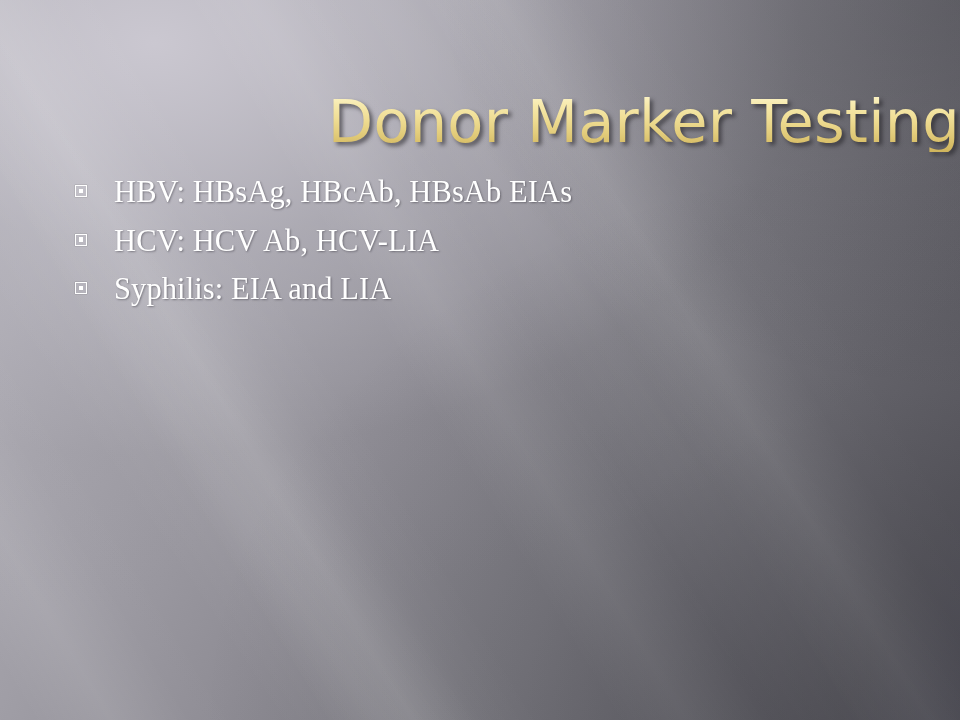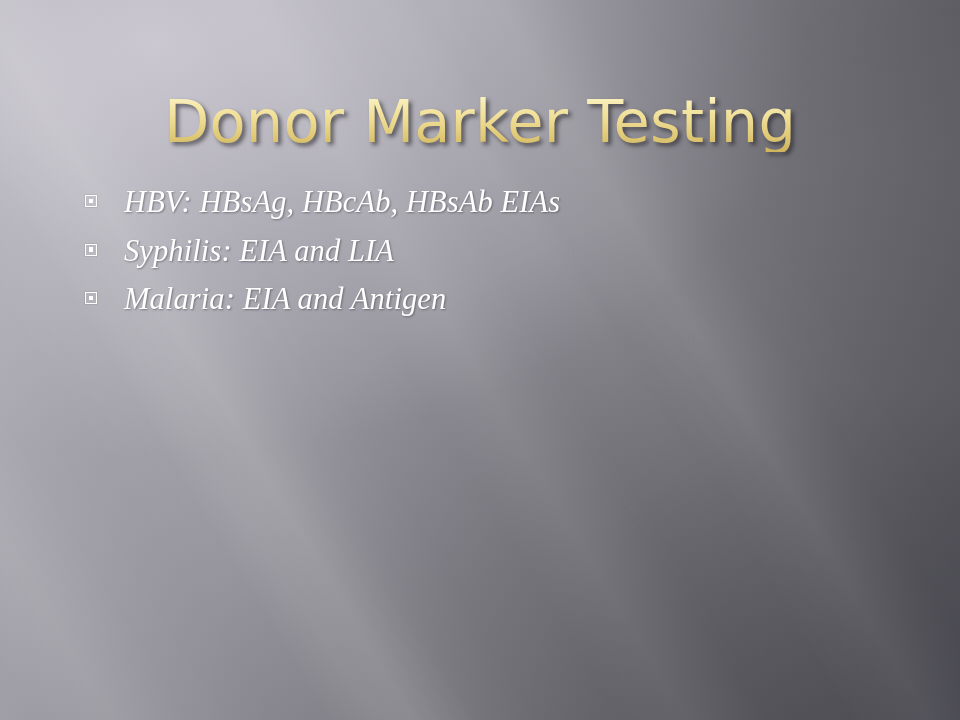--- a/index.html
+++ b/index.html
@@ -86,21 +86,21 @@
     width: 100%;
     height: 100%;
   }
 
   
   .title-wrap {
     position: absolute;
     left: 0;
     top: 52px;
     width: 960px;
-    text-align: center;
+    text-align: right;
   }
   .slide-title {
     display: inline-block;
     font-family: "DejaVu Sans", "Liberation Sans", sans-serif;
     font-size: 59px;
     font-weight: 400;
     line-height: 1.02;
     letter-spacing: 0.2px;
     
     background-image: linear-gradient(to bottom,
@@ -118,23 +118,22 @@
     white-space: nowrap;
   }
 
   
   .bullets {
     position: absolute;
     left: 68px;
     top: 168px;
     width: 862px;
     list-style: none;
-    margin: 10px;
+    margin: 0;
     padding: 0;
-    font-style: italic;
   }
   .bullet-item {
     position: relative;
     padding-left: 46px;
     color: #ffffff;
     font-size: 30.5px;
     line-height: 48.5px;
     letter-spacing: 0.1px;
     text-shadow: 1px 1px 2px rgba(45,43,50,0.45);
   }
@@ -178,30 +177,30 @@
       <h1 class="slide-title">Donor Marker Testing</h1>
     </div>
 
     <ul class="bullets">
 
       <li class="bullet-item">
         <span class="bullet-marker"></span>
         <span class="bullet-text">HBV:  HBsAg, HBcAb, HBsAb EIAs</span>
       </li>
 
+      <li class="bullet-item">
+        <span class="bullet-marker"></span>
+        <span class="bullet-text">HCV:  HCV Ab, HCV-LIA</span>
+      </li>
 
 
 
       <li class="bullet-item">
         <span class="bullet-marker"></span>
         <span class="bullet-text">Syphilis:  EIA and LIA</span>
       </li>
 
-      <li class="bullet-item">
-        <span class="bullet-marker"></span>
-        <span class="bullet-text">Malaria:  EIA and Antigen</span>
-      </li>
 
 
     </ul>
 
   </div>
 </div>
 
 </body></html>

